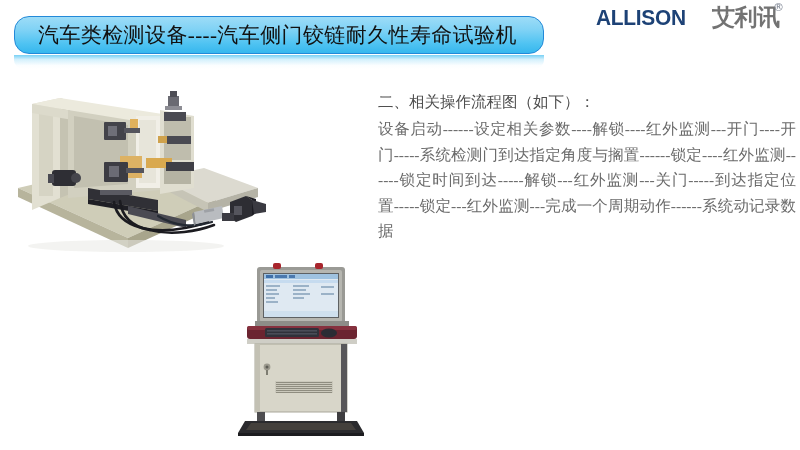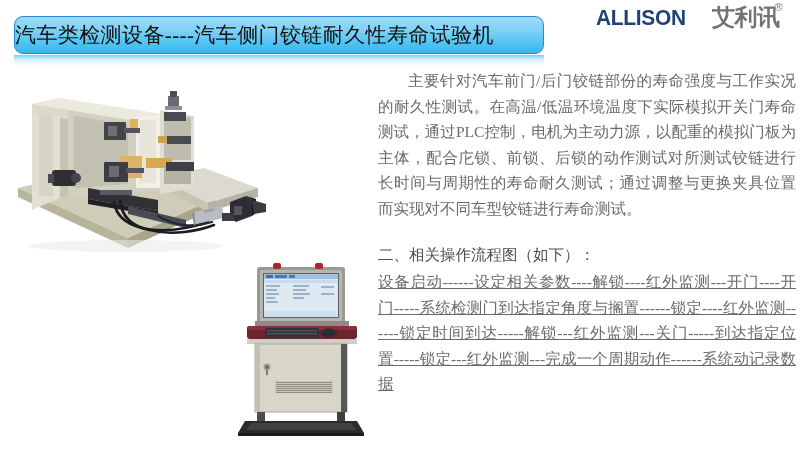--- a/index.html
+++ b/index.html
@@ -23,25 +23,25 @@
   }
 
   #title-box {
     position: absolute;
     left: 14px;
     top: 16px;
     width: 530px;
     height: 38px;
     box-sizing: border-box;
     border: 1.5px solid #2389d8;
-    border-radius: 9px;
+    border-radius: 15px;
     background: linear-gradient(to bottom, #9ddcf7 0%, #7fd2f5 36%, #4fc3f2 74%, #36b7ee 100%);
     display: flex;
     align-items: center;
-    padding-left: 0;
+    padding-left: 23px;
   }
   #title-text {
     font-family: "Liberation Serif", "DejaVu Serif", serif;
     font-size: 21px;
     line-height: 1;
     color: #111111;
     letter-spacing: 0.4px;
     white-space: nowrap;
   }
 
@@ -127,21 +127,20 @@
     margin-top: 21px;
   }
   .flow {
     font-size: 15.5px;
     line-height: 25.5px;
     color: #6a6a6a;
     margin: 0;
     text-align: justify;
     text-justify: inter-ideograph;
     word-break: break-all;
-    text-decoration: underline;
   }
 
   
   #photo-machine {
     position: absolute;
     left: 8px;
     top: 70px;
     width: 296px;
     height: 192px;
     background: #ffffff;
@@ -374,18 +373,17 @@
 
       <g>
         <polygon points="8,166 120,166 127,178 1,178" fill="#2b2b2e"></polygon>
         <polygon points="14,168 114,168 119,175 9,175" fill="#44403c"></polygon>
         <polygon points="1,178 127,178 127,181 1,181" fill="#1c1c1f"></polygon>
       </g>
     </svg>
   </div>
 
   <div id="body-text">
-    <p class="para">主要针对汽车前门/后门铰链部份的寿命强度与工作实况的耐久性测试。在高温/低温环境温度下实际模拟开关门寿命测试，通过PLC控制，电机为主动力源，以配重的模拟门板为主体，配合庀锁、前锁、后锁的动作测试对所测试铰链进行长时间与周期性的寿命耐久测试；通过调整与更换夹具位置而实现对不同车型铰链进行寿命测试。</p>
     <p class="heading" id="flow-heading">二、相关操作流程图（如下）：</p>
     <p class="flow">设备启动------设定相关参数----解锁----红外监测---开门----开门-----系统检测门到达指定角度与搁置------锁定----红外监测------锁定时间到达-----解锁---红外监测---关门-----到达指定位置-----锁定---红外监测---完成一个周期动作------系统动记录数据</p>
   </div>
 
 </div>
 
 </body></html>

